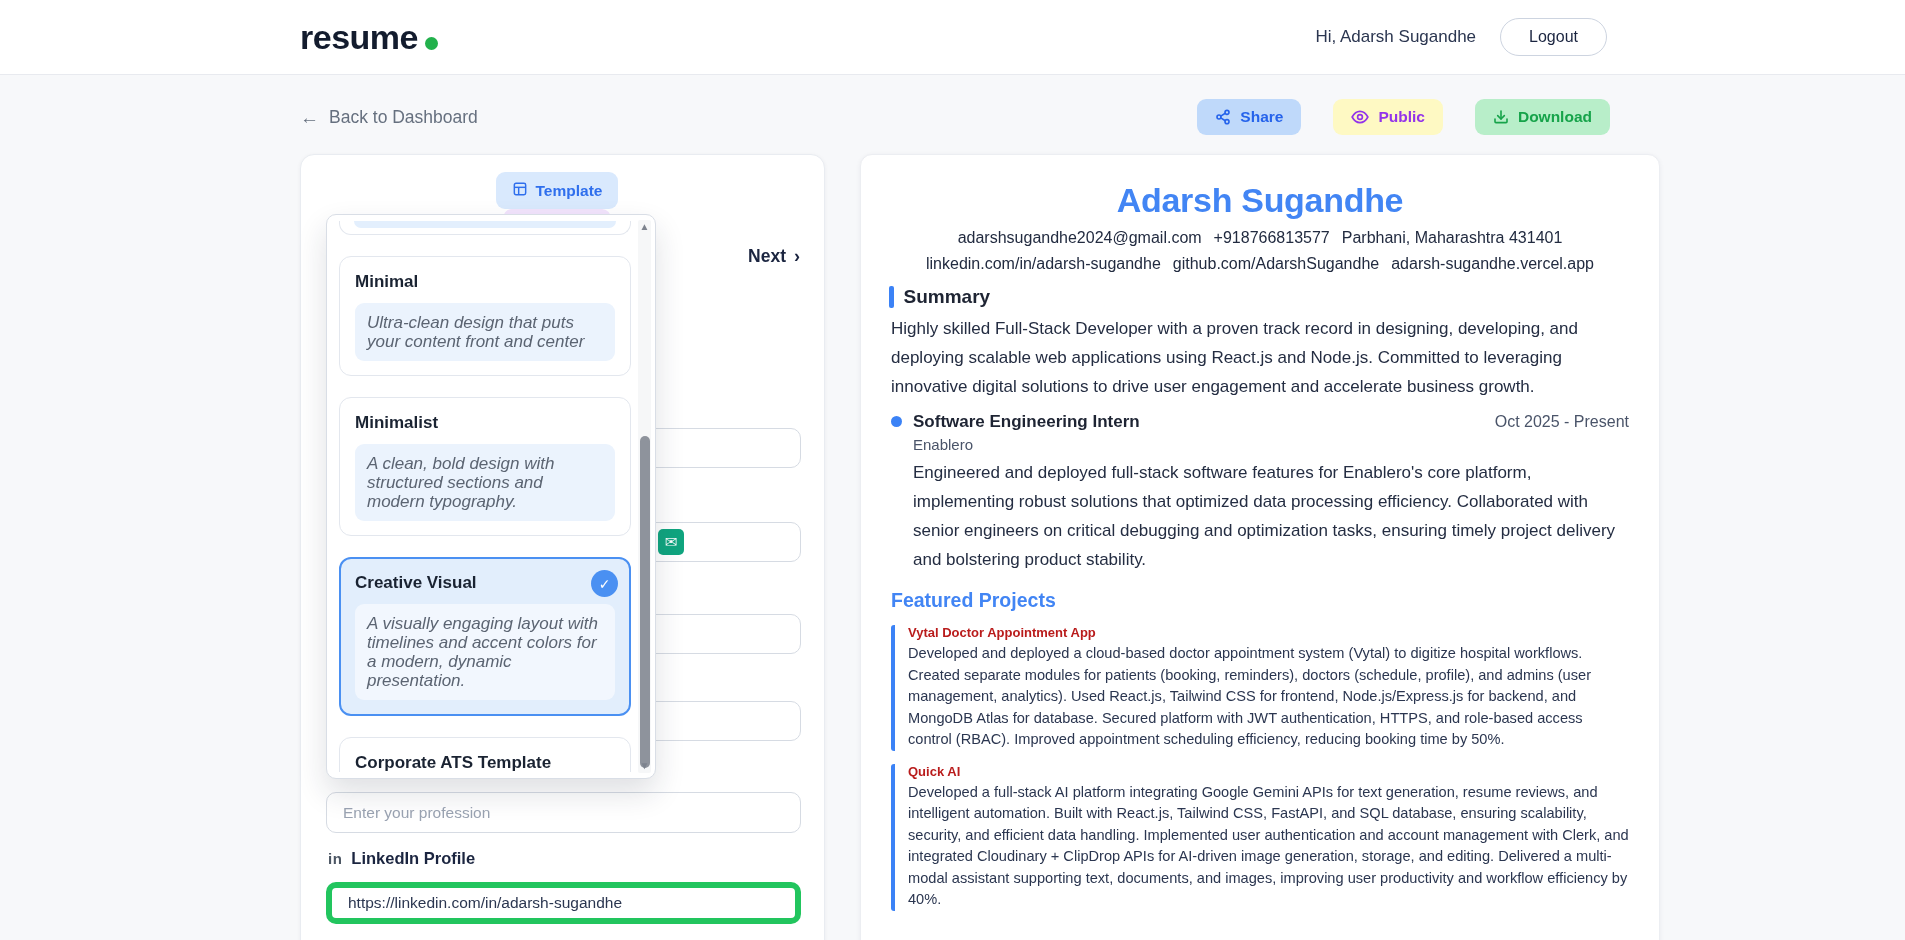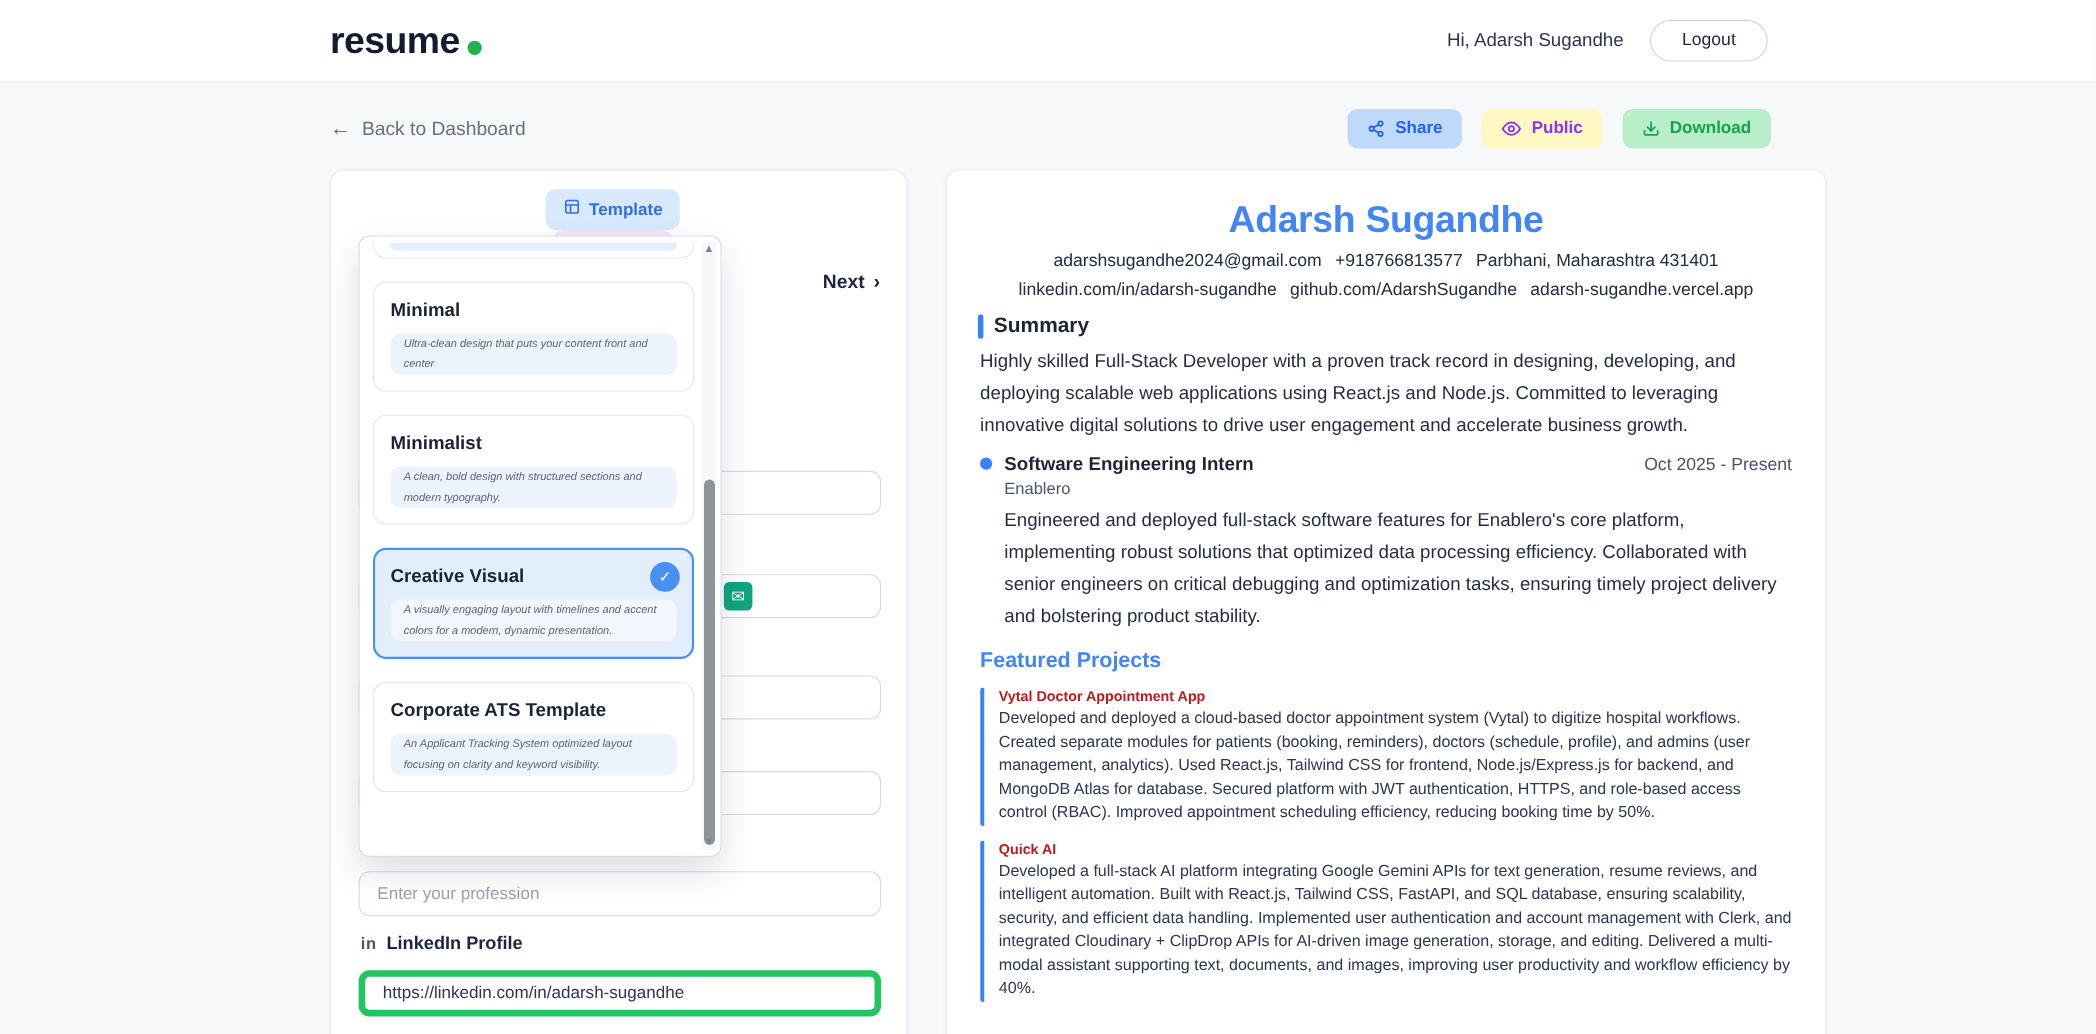--- a/index.html
+++ b/index.html
@@ -28,21 +28,21 @@
   }
 
   
   .toolbar {
     position:absolute; left:0; top:92px; width:1905px; height:50px;
     display:flex; align-items:center; justify-content:space-between;
     padding:0 295px 0 300px;
   }
   .back-link { display:flex; align-items:center; gap:10px; color:#66707f; font-size:17.5px; cursor:pointer; }
   .back-arrow { font-size:19px; line-height:1; color:#66707f; }
-  .actions { display:flex; gap:18px; align-items:flex-start; }
+  .actions { display:flex; gap:32px; align-items:flex-start; }
   .pill-btn {
     display:flex; align-items:center; gap:9px; height:36px; border:none;
     border-radius:9px; padding:0 18px; font-size:15.5px; font-weight:600;
     cursor:pointer; font-family:inherit;
   }
   .pill-btn svg { display:block; }
   .btn-share   { background:#bfd9fa; color:#2563eb; }
   .btn-public  { background:#fef9c3; color:#9333ea; }
   .btn-download{ background:#b8eec9; color:#16a34a; }
 
@@ -90,22 +90,22 @@
     padding:15px 15px 14px 15px; margin-bottom:21px; position:relative; cursor:pointer;
   }
   .tpl-card.partial {
     height:14px; padding:0; border-top:none; border-radius:0 0 12px 12px; overflow:hidden;
   }
   .tpl-card.partial .mini-strip {
     height:7px; margin:0 14px; background:#e3effd; border-radius:0 0 8px 8px;
   }
   .tpl-title { font-size:17px; font-weight:700; color:#1a2332; margin-bottom:11px; }
   .tpl-desc {
-    background:#ebf3fd; border-radius:9px; padding:0 12px;
-    font-size:10px; font-style:italic; color:#5b6472; line-height:19px;
+    background:#ebf3fd; border-radius:9px; padding:10px 12px;
+    font-size:17px; font-style:italic; color:#5b6472; line-height:19px;
   }
   .tpl-card.selected { border:2px solid #4a90f2; background:#e2eefc; padding:14px; }
   .tpl-card.selected .tpl-desc { background:#f2f7fe; }
   .check-badge {
     position:absolute; top:11px; right:11px; width:27px; height:27px; border-radius:50%;
     background:#4a90f2; color:#fff; font-size:14px; display:flex; align-items:center; justify-content:center;
   }
   .dd-scrollbar {
     position:absolute; top:5px; right:4px; bottom:5px; width:13px;
     background:#f6f7f8; border-radius:2px;

